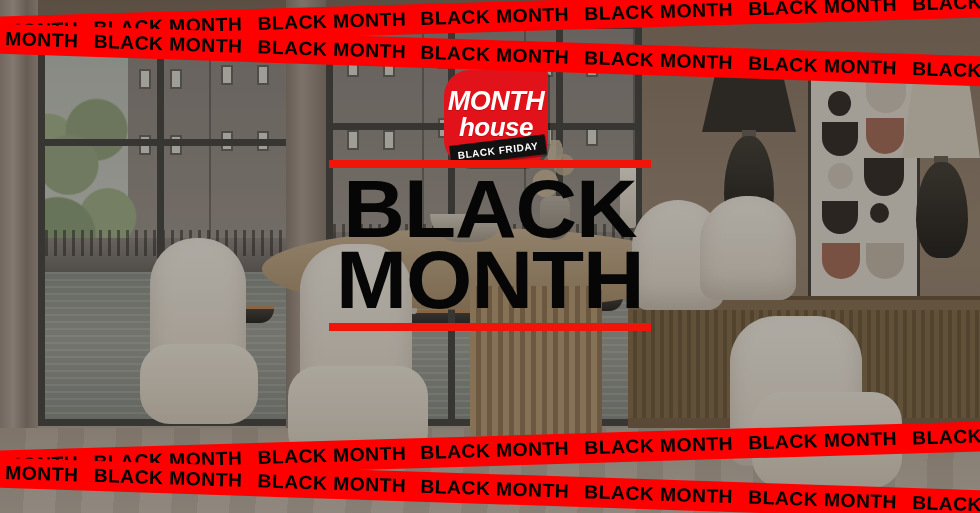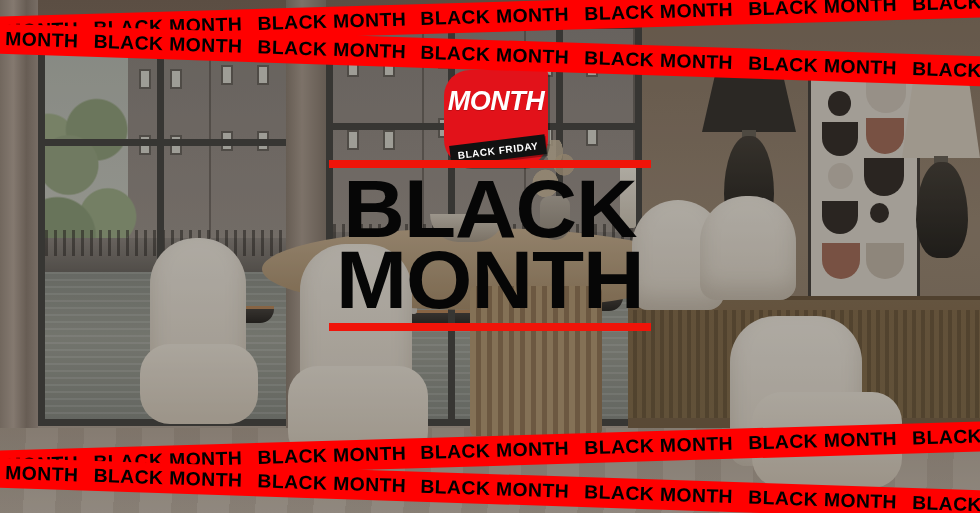--- a/index.html
+++ b/index.html
@@ -381,20 +381,21 @@
 
     <div class="chair" style="left:730px;top:316px;width:132px;height:150px;"></div>
     <div class="chair-seat" style="left:752px;top:392px;width:150px;height:96px;"></div>
 
     <div class="scene-tint"></div>
   </div>
 
   <div class="logo">
     <div class="logo-plate"></div>
     <div class="logo-dime">MONTH</div>
+    <div class="logo-house">house</div>
     <div class="logo-bf">
       <span>BLACK FRIDAY</span>
     </div>
   </div>
 
   <div class="headline">
     <div class="rule top"></div>
     <div class="hl-line">BLACK</div>
     <div class="hl-line">MONTH</div>
     <div class="rule bottom"></div>

